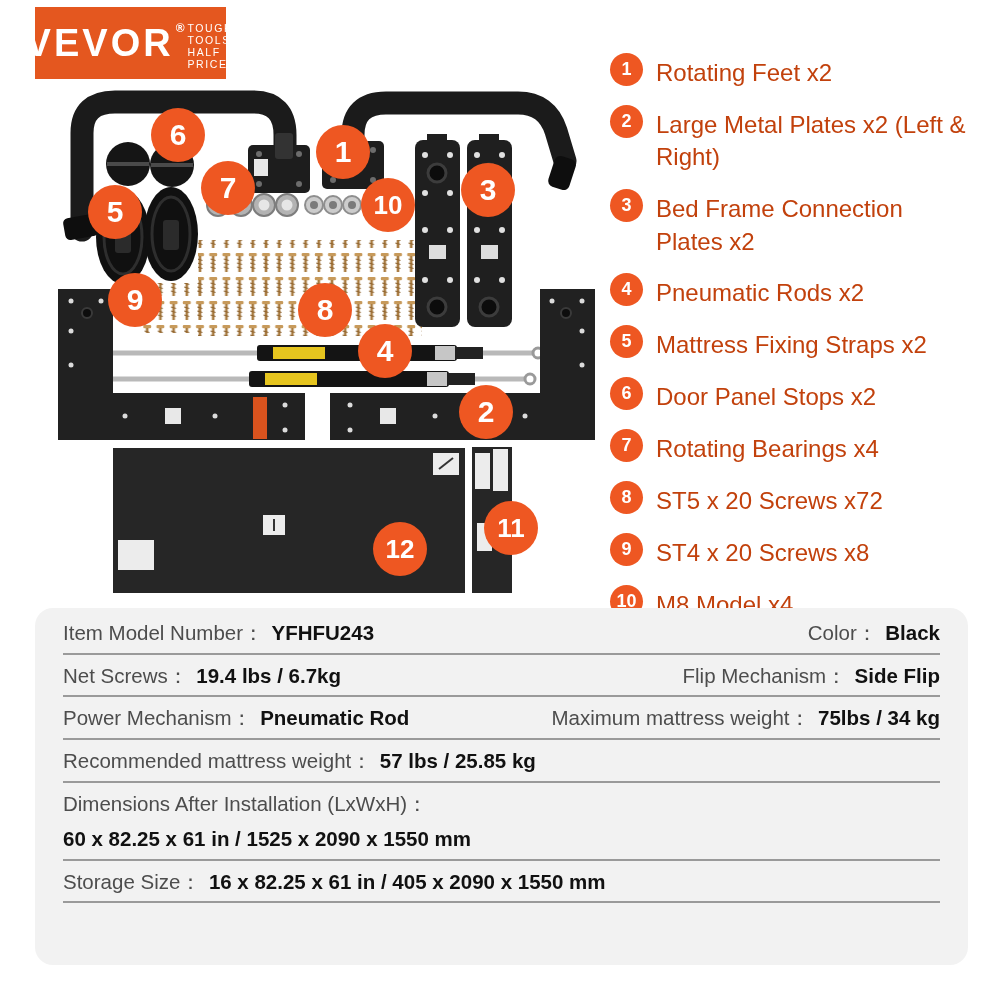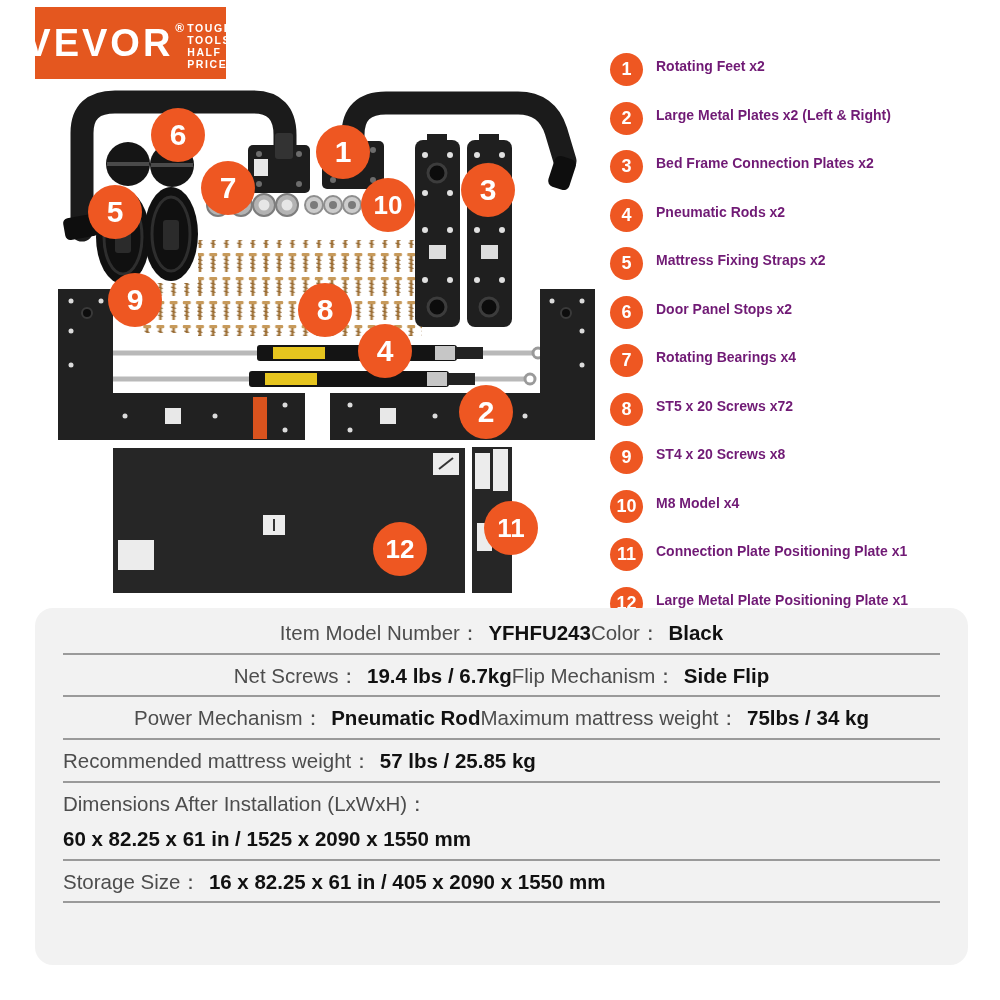--- a/index.html
+++ b/index.html
@@ -7,21 +7,21 @@
               font-family:"Liberation Sans", sans-serif; }
   .page { position:relative; width:1000px; height:1000px; background:#fff; overflow:hidden; }
 
   
   .logo { position:absolute; left:35px; top:7px; width:191px; height:72px;
           background:#e4571f; color:#fff; display:flex; 
           align-items:center; justify-content:center; }
   .logo-name { font-size:38px; font-weight:800; letter-spacing:3px; line-height:1;
                display:flex; align-items:flex-start; }
   .logo-name .reg { font-size:12px; font-weight:700; margin-left:2px; margin-top:-2px; }
-  .logo-tagline { font-size:10.5px; font-weight:700; letter-spacing:1.6px; margin-top:5px; }
+  .logo-tagline { font-size:10.5px; font-weight:400; letter-spacing:1.6px; margin-top:5px; }
 
   
   .diagram { position:absolute; left:35px; top:85px; width:570px; height:515px; }
   .diagram svg { position:absolute; left:0; top:0; }
   .badge { position:absolute; width:54px; height:54px; border-radius:50%;
            background:#ee5722; color:#fff; font-weight:700; font-size:30px;
            display:flex; align-items:center; justify-content:center;
            transform:translate(-50%,-50%); }
   .badge.two { font-size:26px; }
 
@@ -29,29 +29,29 @@
   .accessories { position:absolute; left:610px; top:36px; width:380px; }
   .pill { width:246px; height:50px; border-radius:26px;
           background:linear-gradient(180deg,#f5925f 0%,#ef6330 55%,#ec4d1a 100%);
           color:#fff; font-size:26px; font-weight:700;
           display:flex; align-items:center; justify-content:center; }
   .acc-list { list-style:none; margin-top:17px; }
   .acc-list li { display:flex; align-items:flex-start; margin-bottom:15.5px; }
   .acc-num { flex:0 0 33px; width:33px; height:33px; border-radius:50%; background:#ee5722;
              color:#fff; font-size:18px; font-weight:700;
              display:flex; align-items:center; justify-content:center; margin-right:13px; }
-  .acc-label { font-size:14px; font-weight:700; color:#701a75; line-height:1.35;
+  .acc-label { font-size:24px; font-weight:400; color:#c2410c; line-height:1.35;
                max-width:310px; padding-top:4px; }
 
   
   .specs { position:absolute; left:35px; top:608px; width:933px; height:357px;
            background:#f2f2f2; border-radius:18px; padding:4px 28px 14px 28px; }
   .srow { border-bottom:2px solid #9a9a9a; padding:8px 0 7px 0;
           font-size:20.5px; line-height:1.25; }
-  .srow.cols { display:flex; justify-content:center; }
+  .srow.cols { display:flex; justify-content:space-between; }
   .k { color:#4d4d4d; font-weight:400; }
   .v { color:#111111; font-weight:700; margin-left:8px; }
   .srow .line2 { margin-top:10px; }
   .srow .line2 .v { margin-left:0; }
 </style>
 </head>
 <body>
 
 <div class="page">
 

